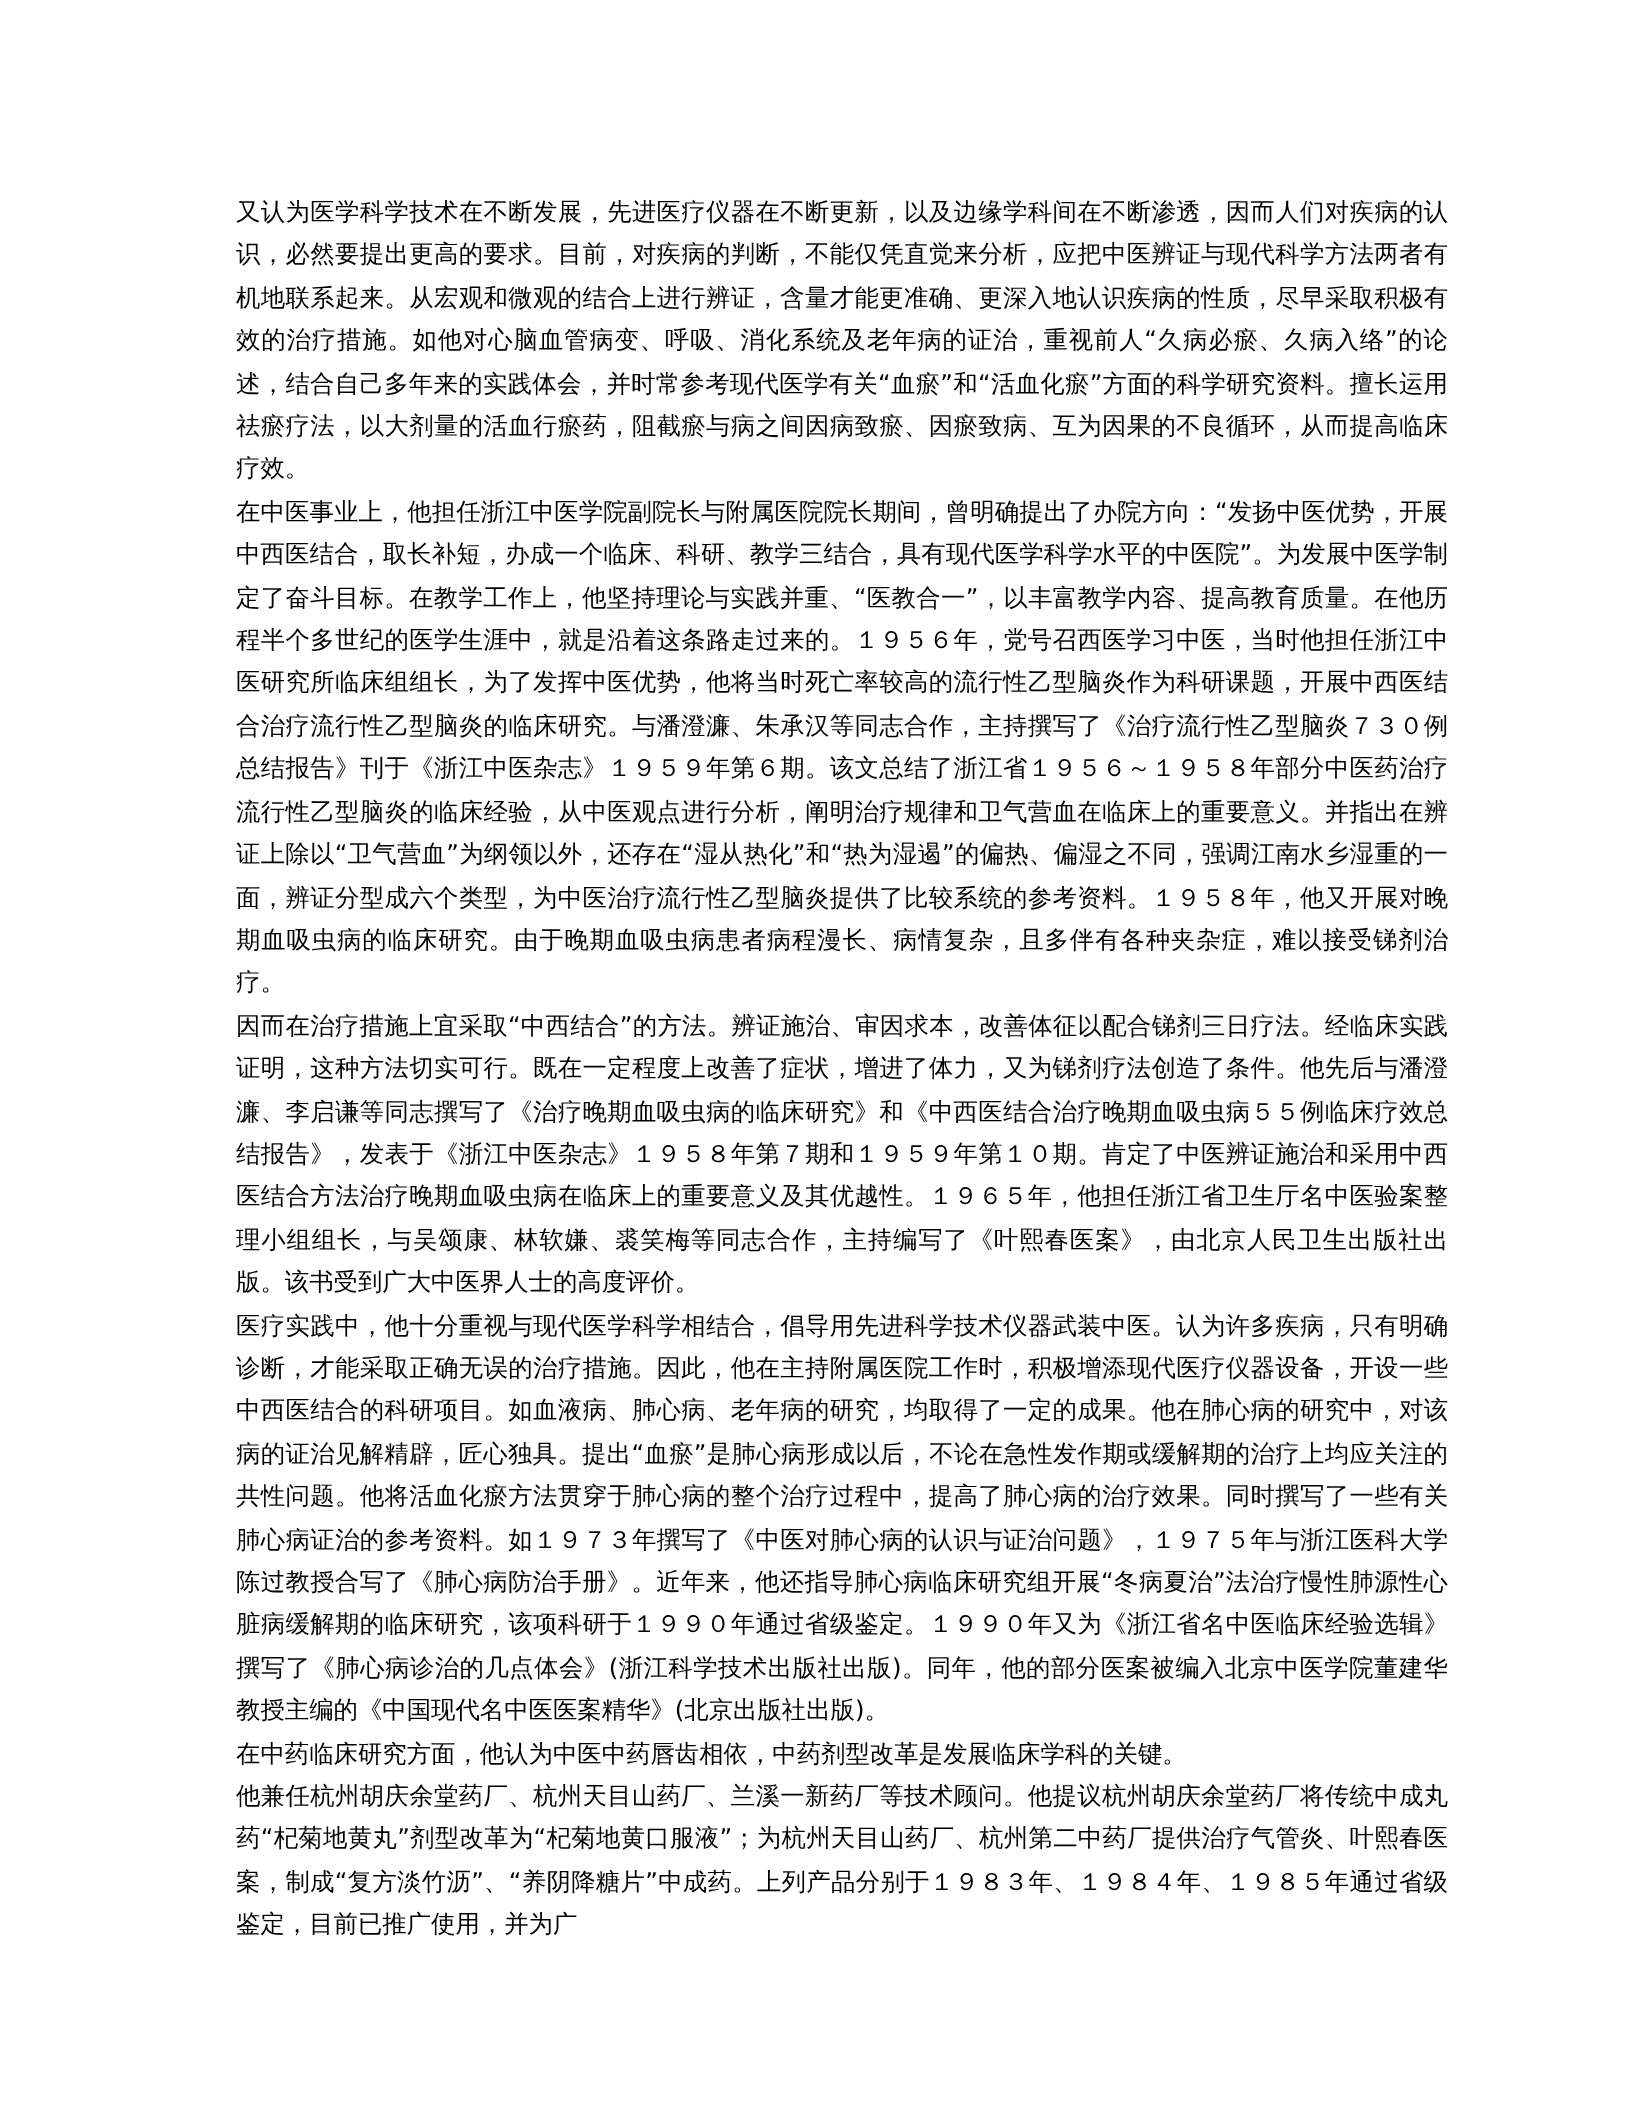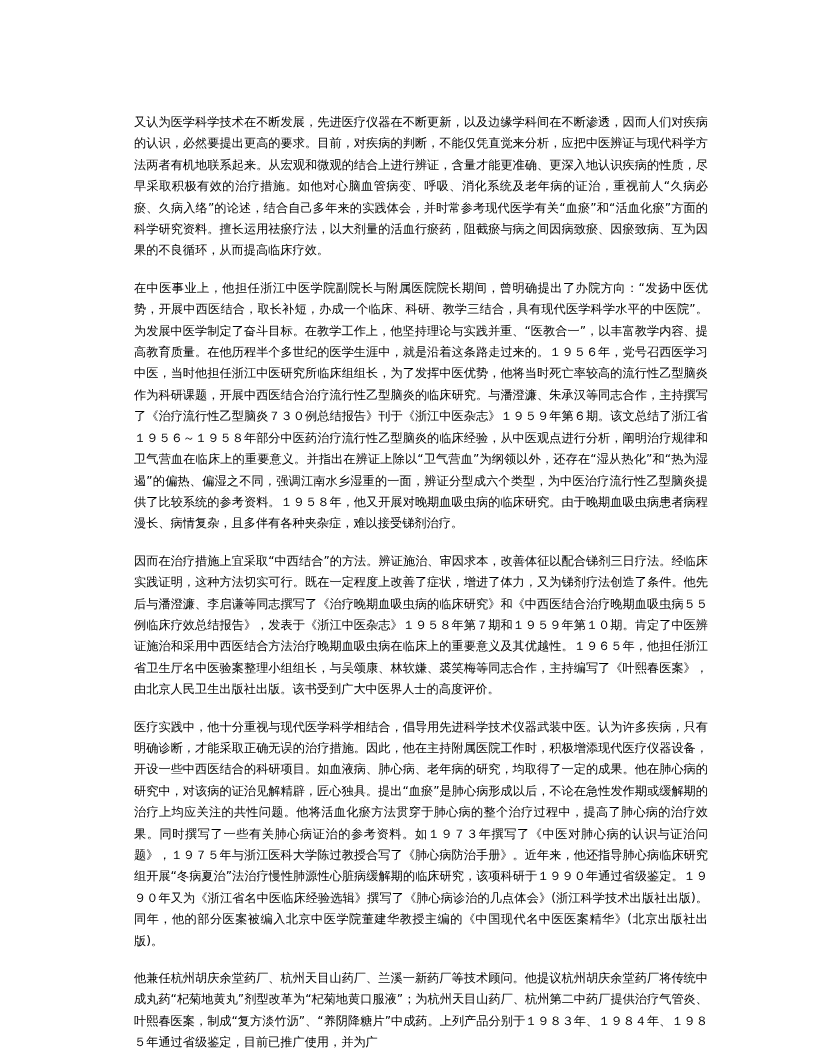--- a/index.html
+++ b/index.html
@@ -17,31 +17,32 @@
     font-family: "DejaVu Sans", "Liberation Sans", sans-serif;
   }
   .doc-body {
     font-size: 12.2px;
     line-height: 21.4px;
     color: #000000;
     text-align: justify;
     text-justify: inter-ideograph;
   }
   .para {
-    margin: 16px;
+    margin: 0;
     padding: 0;
     text-align: justify;
     text-justify: inter-ideograph;
     word-break: break-all;
   }
 </style>
 </head>
 <body>
 
 <div class="page">
   <div class="doc-body">
     <p class="para">又认为医学科学技术在不断发展，先进医疗仪器在不断更新，以及边缘学科间在不断渗透，因而人们对疾病的认识，必然要提出更高的要求。目前，对疾病的判断，不能仅凭直觉来分析，应把中医辨证与现代科学方法两者有机地联系起来。从宏观和微观的结合上进行辨证，含量才能更准确、更深入地认识疾病的性质，尽早采取积极有效的治疗措施。如他对心脑血管病变、呼吸、消化系统及老年病的证治，重视前人“久病必瘀、久病入络”的论述，结合自己多年来的实践体会，并时常参考现代医学有关“血瘀”和“活血化瘀”方面的科学研究资料。擅长运用祛瘀疗法，以大剂量的活血行瘀药，阻截瘀与病之间因病致瘀、因瘀致病、互为因果的不良循环，从而提高临床疗效。</p>
     <p class="para">在中医事业上，他担任浙江中医学院副院长与附属医院院长期间，曾明确提出了办院方向：“发扬中医优势，开展中西医结合，取长补短，办成一个临床、科研、教学三结合，具有现代医学科学水平的中医院”。为发展中医学制定了奋斗目标。在教学工作上，他坚持理论与实践并重、“医教合一”，以丰富教学内容、提高教育质量。在他历程半个多世纪的医学生涯中，就是沿着这条路走过来的。１９５６年，党号召西医学习中医，当时他担任浙江中医研究所临床组组长，为了发挥中医优势，他将当时死亡率较高的流行性乙型脑炎作为科研课题，开展中西医结合治疗流行性乙型脑炎的临床研究。与潘澄濂、朱承汉等同志合作，主持撰写了《治疗流行性乙型脑炎７３０例总结报告》刊于《浙江中医杂志》１９５９年第６期。该文总结了浙江省１９５６～１９５８年部分中医药治疗流行性乙型脑炎的临床经验，从中医观点进行分析，阐明治疗规律和卫气营血在临床上的重要意义。并指出在辨证上除以“卫气营血”为纲领以外，还存在“湿从热化”和“热为湿遏”的偏热、偏湿之不同，强调江南水乡湿重的一面，辨证分型成六个类型，为中医治疗流行性乙型脑炎提供了比较系统的参考资料。１９５８年，他又开展对晚期血吸虫病的临床研究。由于晚期血吸虫病患者病程漫长、病情复杂，且多伴有各种夹杂症，难以接受锑剂治疗。</p>
     <p class="para">因而在治疗措施上宜采取“中西结合”的方法。辨证施治、审因求本，改善体征以配合锑剂三日疗法。经临床实践证明，这种方法切实可行。既在一定程度上改善了症状，增进了体力，又为锑剂疗法创造了条件。他先后与潘澄濂、李启谦等同志撰写了《治疗晚期血吸虫病的临床研究》和《中西医结合治疗晚期血吸虫病５５例临床疗效总结报告》，发表于《浙江中医杂志》１９５８年第７期和１９５９年第１０期。肯定了中医辨证施治和采用中西医结合方法治疗晚期血吸虫病在临床上的重要意义及其优越性。１９６５年，他担任浙江省卫生厅名中医验案整理小组组长，与吴颂康、林软嫌、裘笑梅等同志合作，主持编写了《叶熙春医案》，由北京人民卫生出版社出版。该书受到广大中医界人士的高度评价。</p>
     <p class="para">医疗实践中，他十分重视与现代医学科学相结合，倡导用先进科学技术仪器武装中医。认为许多疾病，只有明确诊断，才能采取正确无误的治疗措施。因此，他在主持附属医院工作时，积极增添现代医疗仪器设备，开设一些中西医结合的科研项目。如血液病、肺心病、老年病的研究，均取得了一定的成果。他在肺心病的研究中，对该病的证治见解精辟，匠心独具。提出“血瘀”是肺心病形成以后，不论在急性发作期或缓解期的治疗上均应关注的共性问题。他将活血化瘀方法贯穿于肺心病的整个治疗过程中，提高了肺心病的治疗效果。同时撰写了一些有关肺心病证治的参考资料。如１９７３年撰写了《中医对肺心病的认识与证治问题》，１９７５年与浙江医科大学陈过教授合写了《肺心病防治手册》。近年来，他还指导肺心病临床研究组开展“冬病夏治”法治疗慢性肺源性心脏病缓解期的临床研究，该项科研于１９９０年通过省级鉴定。１９９０年又为《浙江省名中医临床经验选辑》撰写了《肺心病诊治的几点体会》(浙江科学技术出版社出版)。同年，他的部分医案被编入北京中医学院董建华教授主编的《中国现代名中医医案精华》(北京出版社出版)。</p>
+    <p class="para">在中药临床研究方面，他认为中医中药唇齿相依，中药剂型改革是发展临床学科的关键。</p>
     <p class="para">他兼任杭州胡庆余堂药厂、杭州天目山药厂、兰溪一新药厂等技术顾问。他提议杭州胡庆余堂药厂将传统中成丸药“杞菊地黄丸”剂型改革为“杞菊地黄口服液”；为杭州天目山药厂、杭州第二中药厂提供治疗气管炎、叶熙春医案，制成“复方淡竹沥”、“养阴降糖片”中成药。上列产品分别于１９８３年、１９８４年、１９８５年通过省级鉴定，目前已推广使用，并为广</p>
   </div>
 </div>
 
 </body></html>

